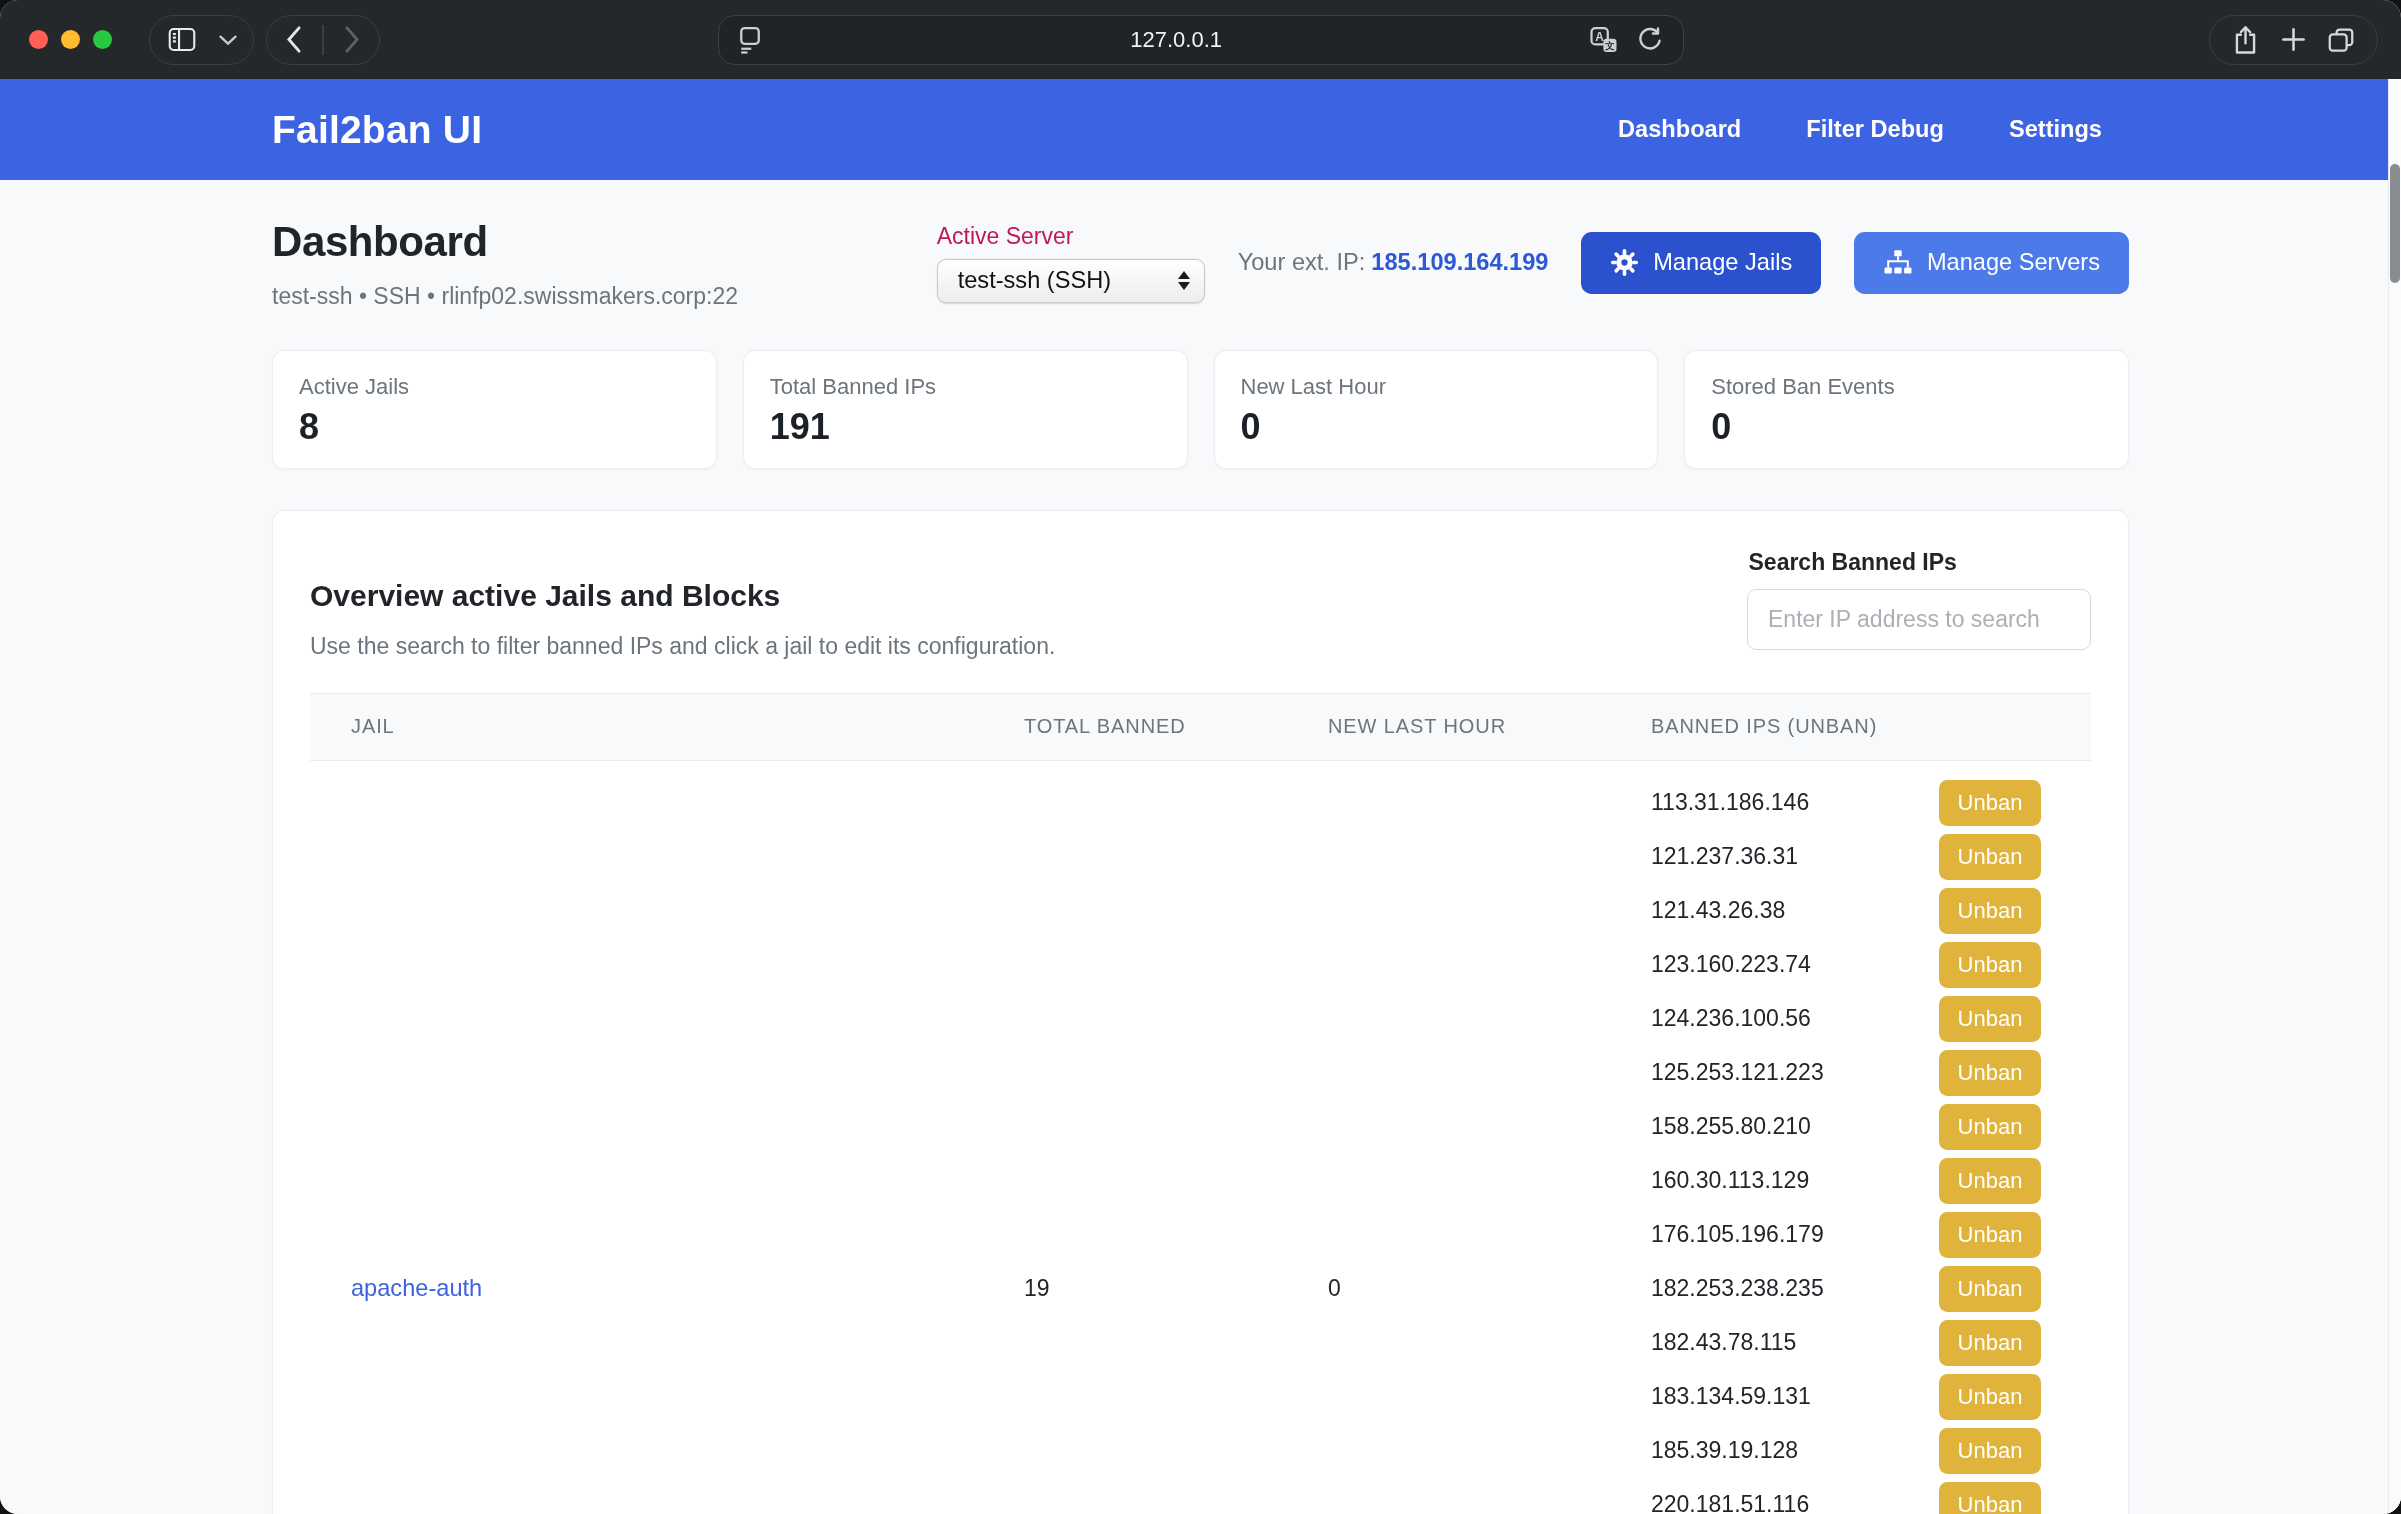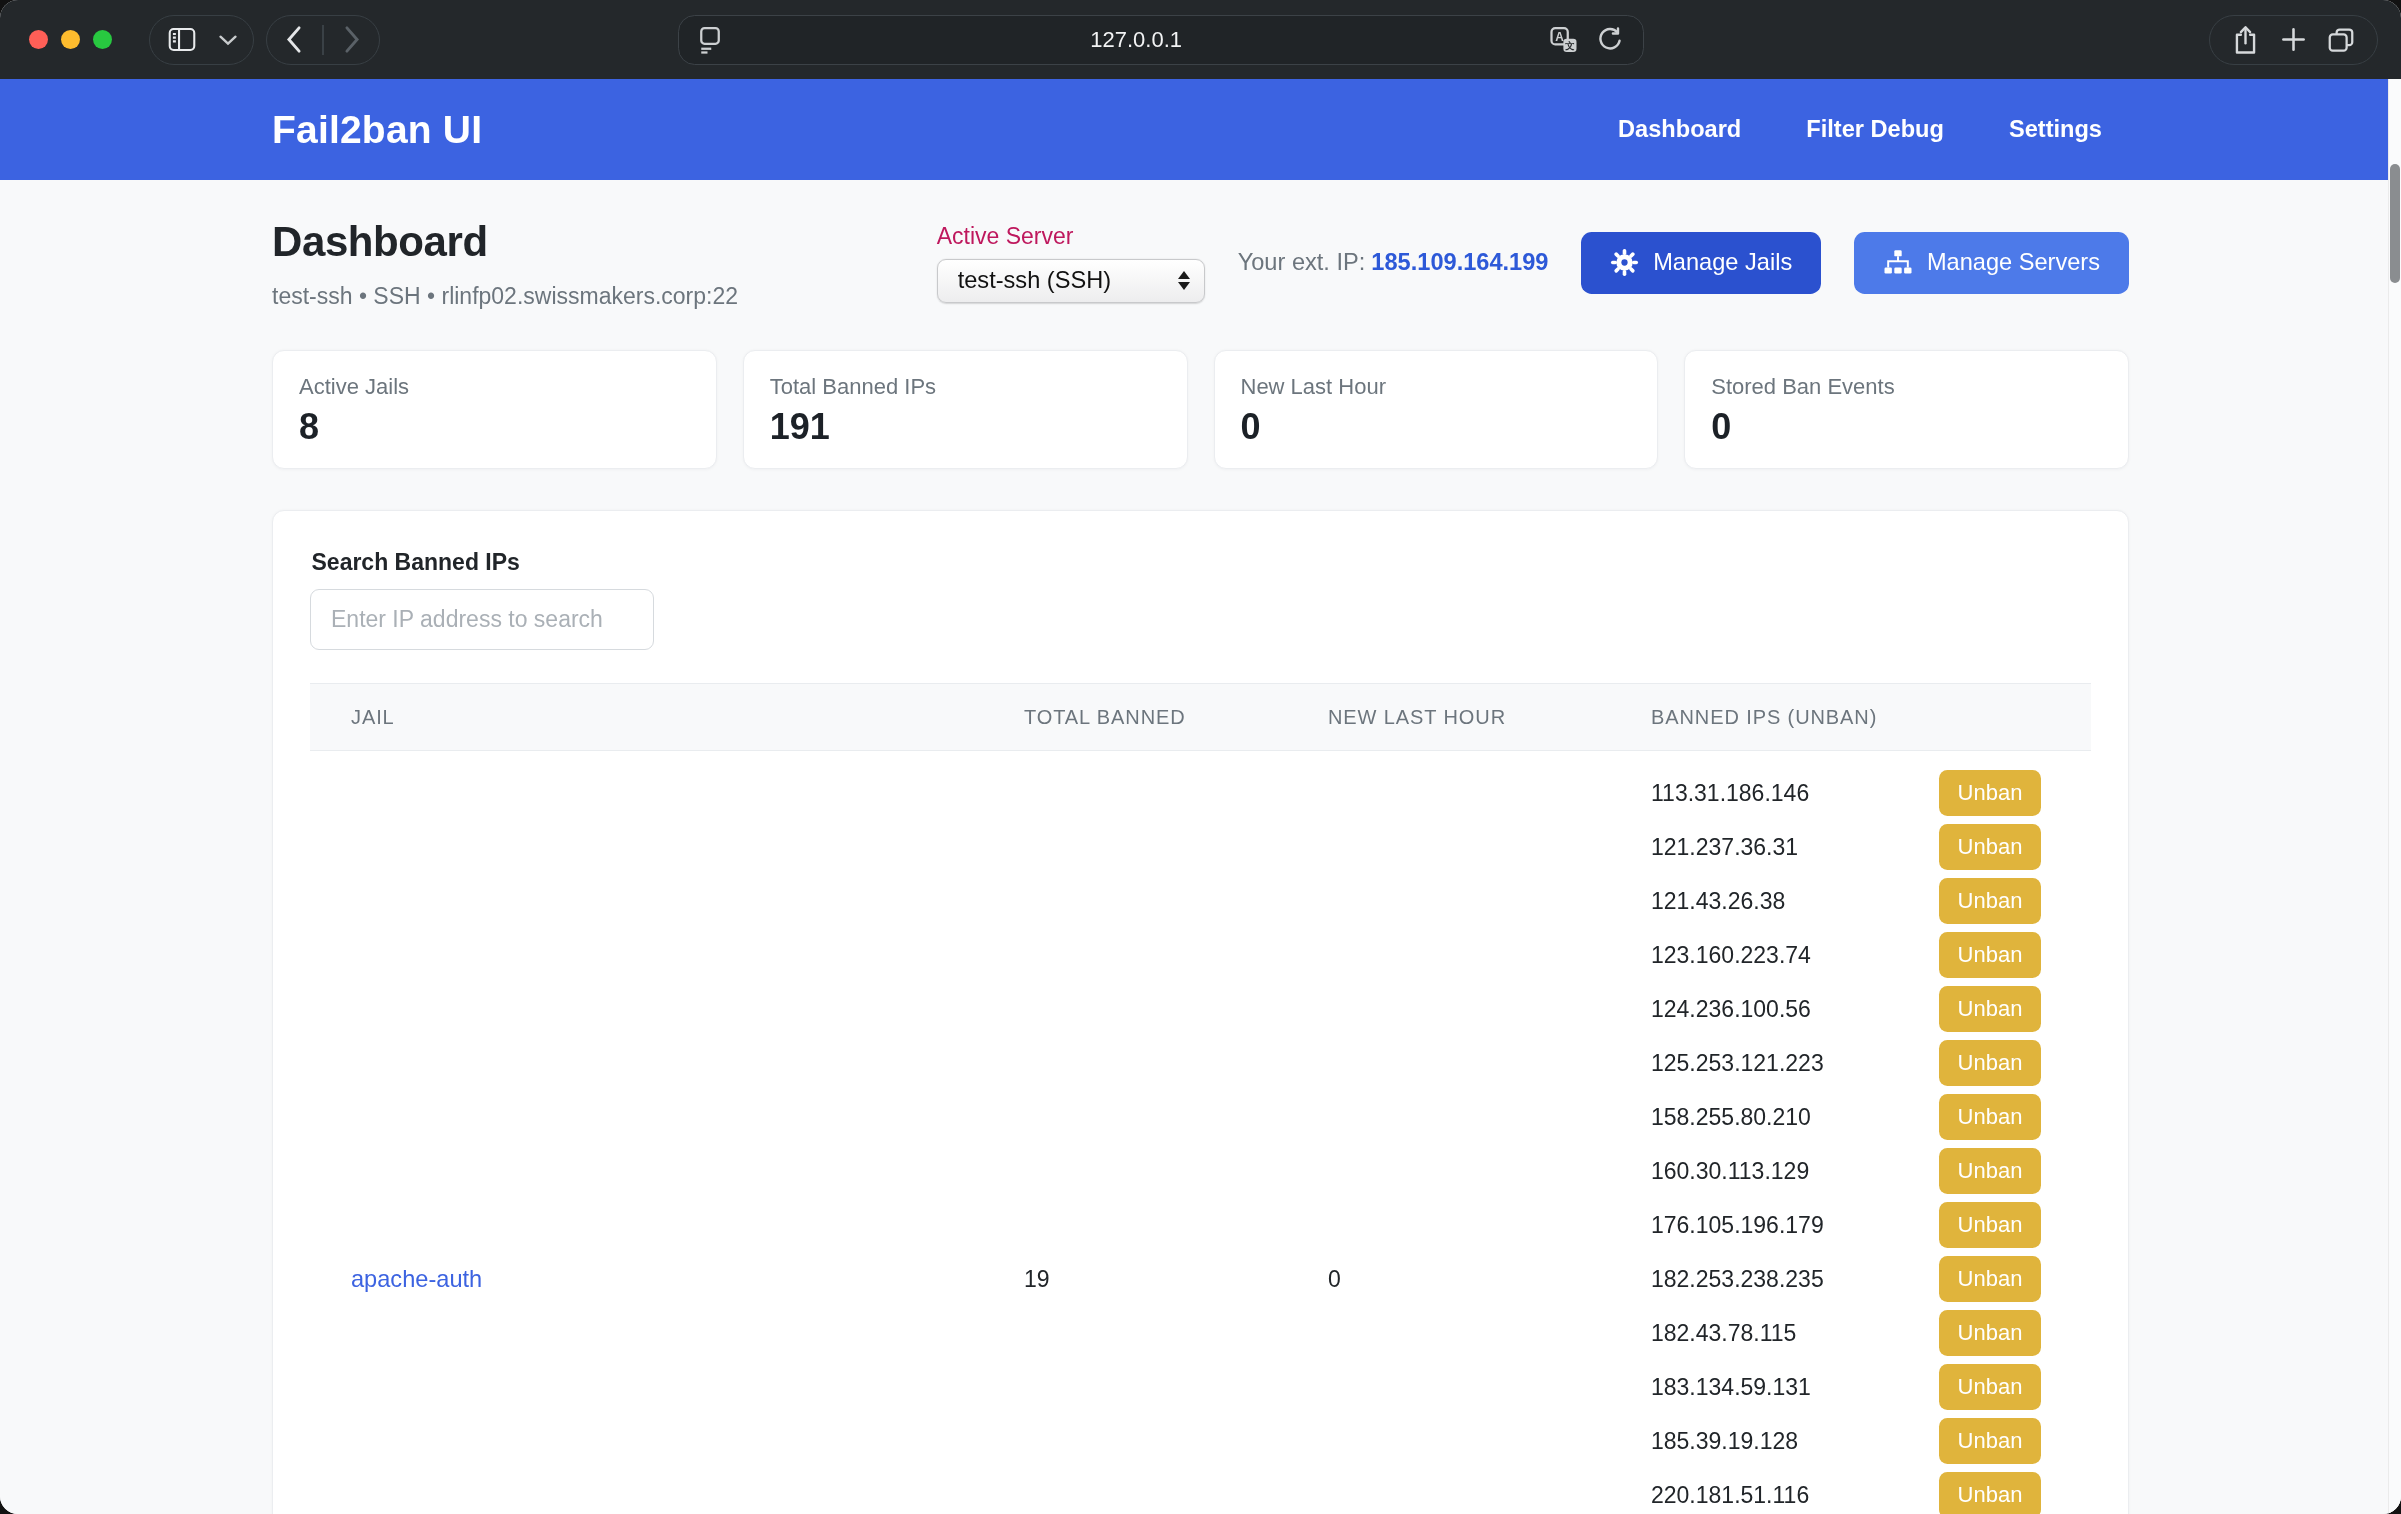--- a/index.html
+++ b/index.html
@@ -16,21 +16,21 @@
   .light.red { background: #ff5f57; } .light.yellow { background: #febc2e; } .light.green { background: #28c840; }
 
   .pill { position: absolute; top: 14.5px; height: 50px; border: 1.5px solid #383f44;
     border-radius: 26px; display: flex; align-items: center; color: #d6d9db; }
   .pill-sidebar { left: 149px; width: 105px; justify-content: space-between; padding: 0 15px 0 16.7px; }
   .pill-nav { left: 266px; width: 114px; justify-content: space-between; padding: 0 18px; }
   .pill-nav .divider { width: 1.5px; height: 30px; background: #3a4146; }
   .pill-right { right: 23px; width: 169px; justify-content: space-around; padding: 0 10.7px; }
   .fwd { color: #5a6167; }
 
-  .urlbar { position: absolute; left: 678px; top: 14.5px; width: 966px; height: 50px;
+  .urlbar { position: absolute; left: 718px; top: 14.5px; width: 966px; height: 50px;
     background: #202427; border: 1.5px solid #3c4247; border-radius: 16.7px;
     display: flex; align-items: center; padding: 0 18px; color: #cdd0d2; }
   .urlbar .url-text { flex: 1; text-align: center; color: #f2f3f4; font-size: 22px; }
   .urlbar .right-icons { display: flex; gap: 16.7px; align-items: center; }
 
   svg.ic { display: block; }
 
   
   .navbar { height: 101px; background: #3c63e1; flex: 0 0 auto; }
   .navbar .container { height: 100%; display: flex; align-items: center; justify-content: space-between; }
@@ -287,20 +287,24 @@
           <div class="val">0</div>
         </div>
         <div class="stat-card">
           <div class="lbl">Stored Ban Events</div>
           <div class="val">0</div>
         </div>
       </div>
 
       <div class="main-card">
         <div class="card-head">
+          <div>
+            <h2>Overview active Jails and Blocks</h2>
+            <p class="desc">Use the search to filter banned IPs and click a jail to edit its configuration.</p>
+          </div>
           <div class="search-block">
             <label>Search Banned IPs</label>
             <input type="text" placeholder="Enter IP address to search" style="">
           </div>
         </div>
 
         <div class="tbl">
           <div class="tbl-head">
             <span>Jail</span>
             <span>Total Banned</span>

